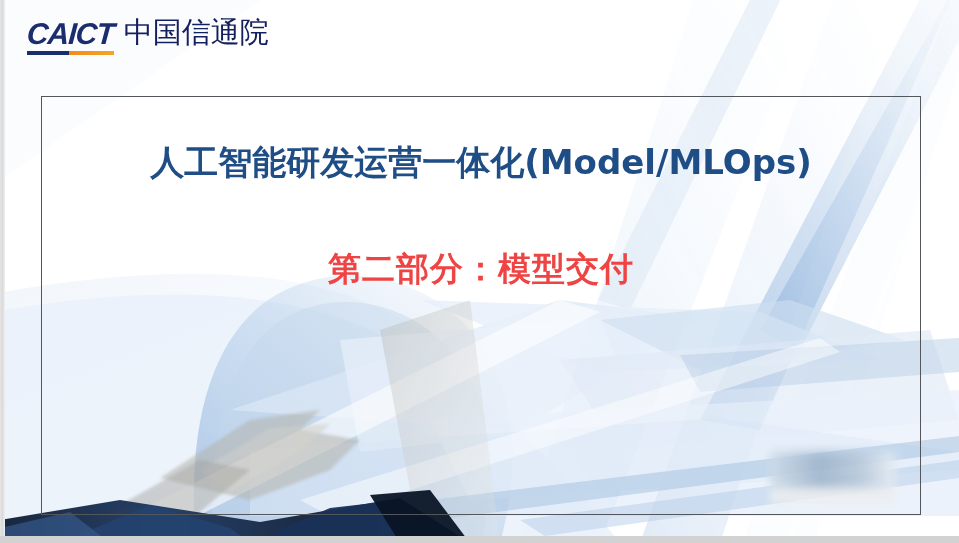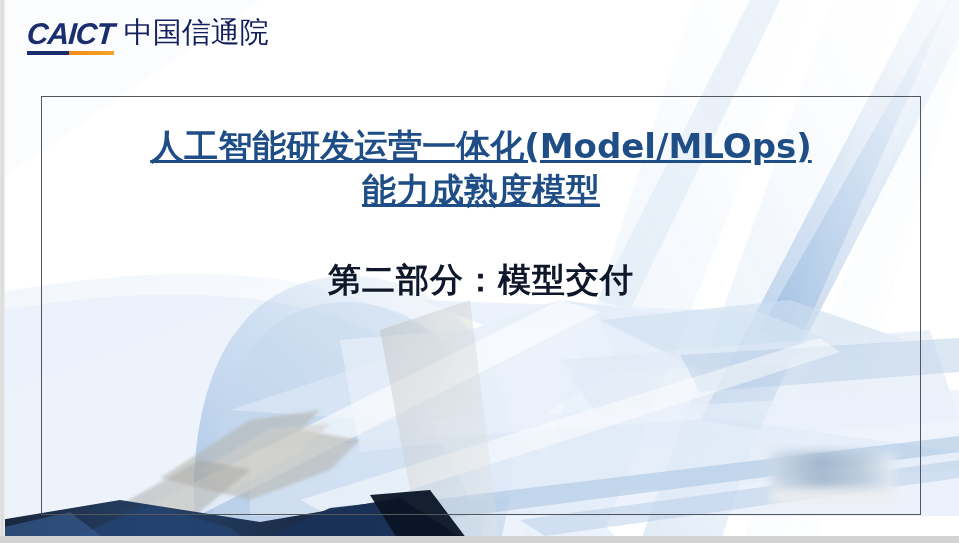--- a/index.html
+++ b/index.html
@@ -113,31 +113,30 @@
     text-align: center;
     z-index: 25;
   }
   .main-title {
     font-family: "DejaVu Sans", "Liberation Sans", sans-serif;
     font-weight: 700;
     font-size: 34px;
     line-height: 1.28;
     color: #1f4e86;
     letter-spacing: 0px;
-    margin: 0;
+    margin: 16px;
     white-space: nowrap;
-    text-decoration: underline;
   }
   .main-title .line2 { display:block; }
 
   .sub-title {
     font-family: "DejaVu Sans", "Liberation Sans", sans-serif;
     font-weight: 700;
     font-size: 33px;
-    color: #0f172a;
+    color: #ef4444;
     margin: 0;
     padding-top: 46px;
     letter-spacing: 1px;
     white-space: nowrap;
   }
 </style>
 </head>
 <body>
 
 <div id="slide">
@@ -253,18 +252,17 @@
       <span class="logo-underline"></span>
     </span>
     <span class="logo-cn">中国信通院</span>
   </div>
 
   <div class="frame"></div>
 
   <div class="title-block">
     <h1 class="main-title">
       <span class="line1">人工智能研发运营一体化(Model/MLOps)</span>
-      <span class="line2">能力成熟度模型</span>
     </h1>
     <h2 class="sub-title">第二部分：模型交付</h2>
   </div>
 
 </div>
 
 </body></html>

